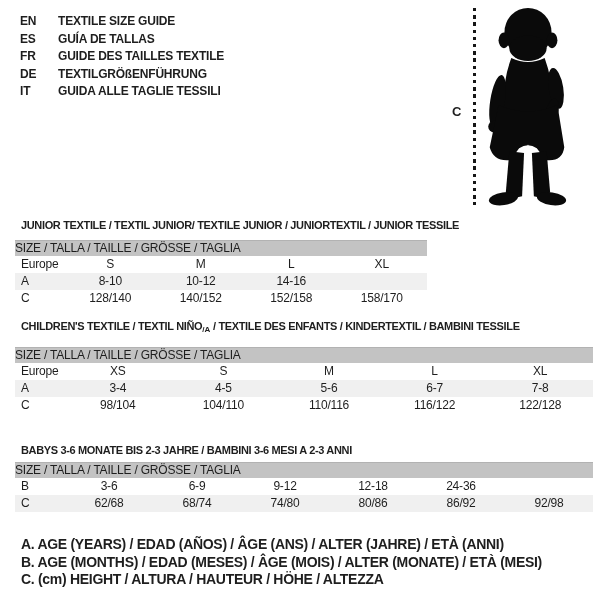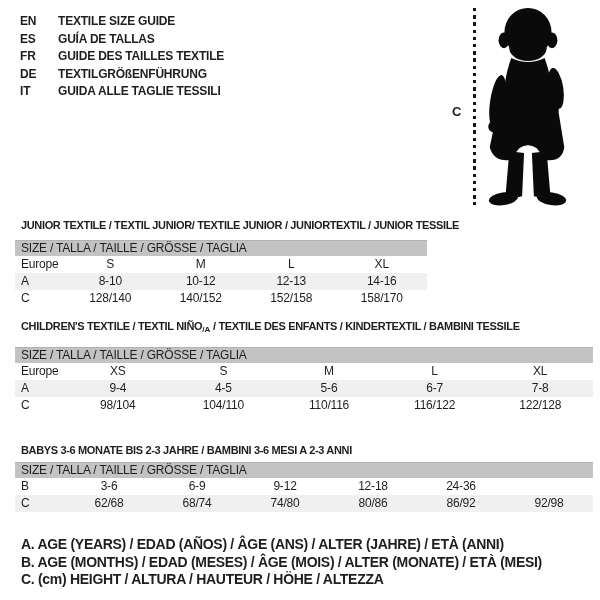--- a/index.html
+++ b/index.html
@@ -31,21 +31,21 @@
   .st2 { top:318px; }
   .st3 { top:425px; }
   .sub { font-size:8px; vertical-align:-2px; letter-spacing:0; }
 
   
   .tbl  { position:absolute; left:15px; }
   .t1   { top:240px; width:412px; }
   .t2   { top:347px; width:578px; }
   .t3   { top:462px; width:578px; }
   .bar  { height:16px; line-height:16px; background:var(--table-header-bg,#c3c3c3);
-          padding-left:6px; font-size:12px; letter-spacing:-0.2px;
+          font-size:12px; letter-spacing:-0.2px;
           box-shadow:inset 0 1px 0 #b2b2b2; white-space:nowrap; overflow:hidden; }
   .row  { display:grid; height:17px; line-height:17px; font-size:12px; letter-spacing:-0.2px; }
   .t1 .row { grid-template-columns:50px repeat(4,1fr); }
   .t2 .row { grid-template-columns:50px repeat(5,1fr); }
   .t3 .row { grid-template-columns:50px repeat(6,1fr); }
   .lab  { padding-left:6px; text-align:left; }
   .cell { text-align:center; }
   .shade{ background:var(--row-shaded-bg,#f0f0f0); }
 
   
@@ -105,21 +105,20 @@
       <div class="lab">Europe</div>
       <div class="cell">S</div>
       <div class="cell">M</div>
       <div class="cell">L</div>
       <div class="cell">XL</div>
     </div>
     <div class="row shade">
       <div class="lab">A</div>
       <div class="cell">8-10</div>
       <div class="cell">10-12</div>
-      <div class="cell">12-13</div>
       <div class="cell">14-16</div>
     </div>
     <div class="row">
       <div class="lab">C</div>
       <div class="cell">128/140</div>
       <div class="cell">140/152</div>
       <div class="cell">152/158</div>
       <div class="cell">158/170</div>
     </div>
   </div>
@@ -132,21 +131,21 @@
     <div class="row">
       <div class="lab">Europe</div>
       <div class="cell">XS</div>
       <div class="cell">S</div>
       <div class="cell">M</div>
       <div class="cell">L</div>
       <div class="cell">XL</div>
     </div>
     <div class="row shade">
       <div class="lab">A</div>
-      <div class="cell">9-4</div>
+      <div class="cell">3-4</div>
       <div class="cell">4-5</div>
       <div class="cell">5-6</div>
       <div class="cell">6-7</div>
       <div class="cell">7-8</div>
     </div>
     <div class="row">
       <div class="lab">C</div>
       <div class="cell">98/104</div>
       <div class="cell">104/110</div>
       <div class="cell">110/116</div>

